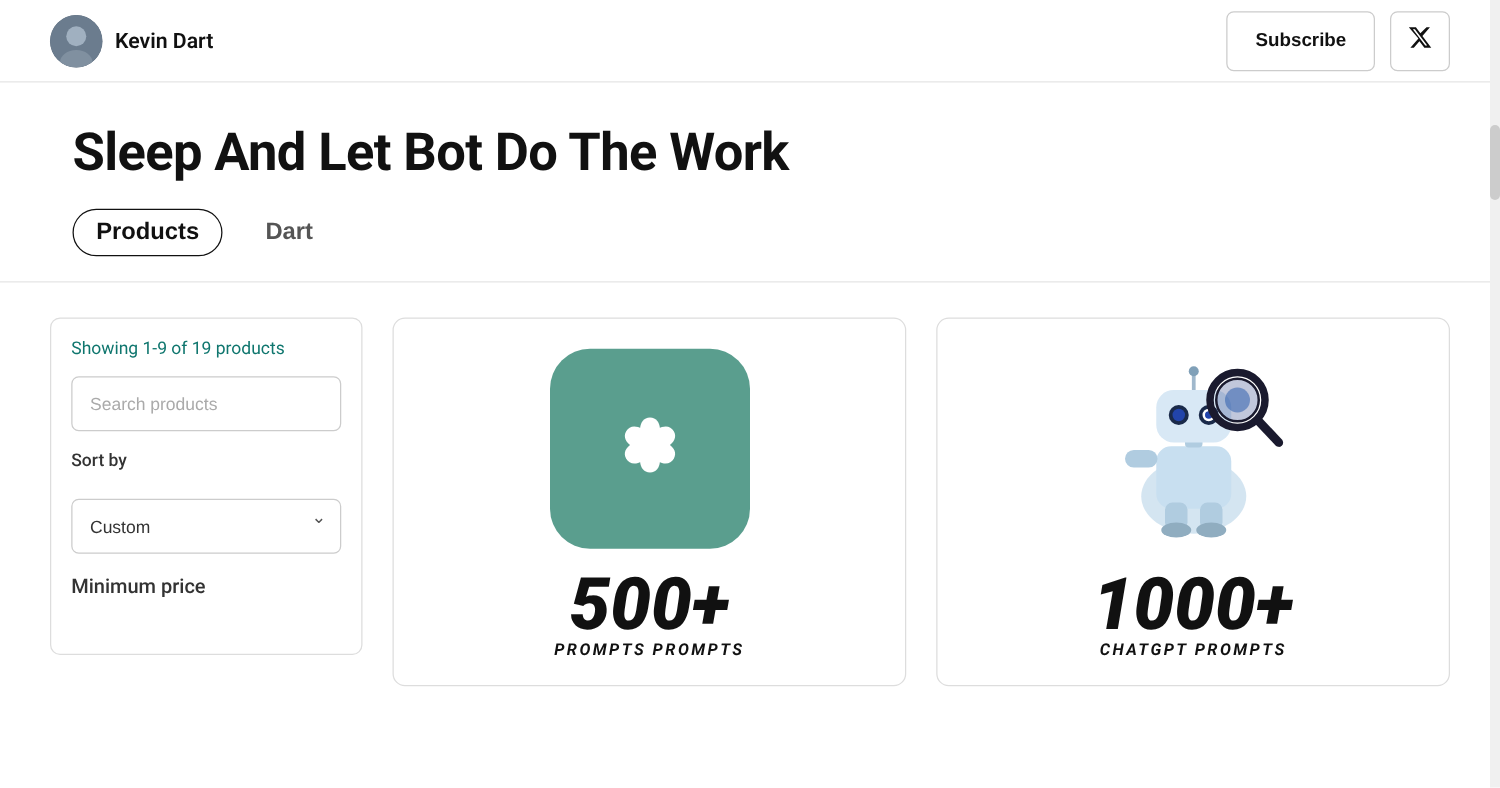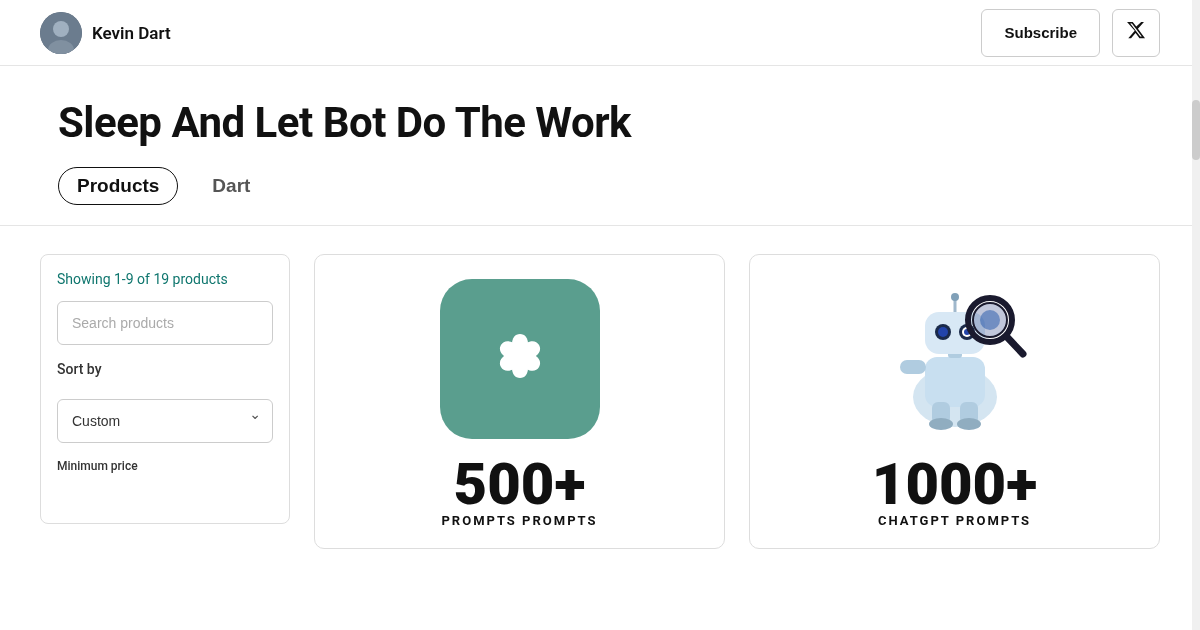--- a/index.html
+++ b/index.html
@@ -241,41 +241,42 @@
       position: absolute;
       right: 12px;
       top: 50%;
       transform: translateY(-50%);
       pointer-events: none;
       font-size: 14px;
       color: #555;
     }
 
     .min-price-label {
-      font-size: 12px;
+      font-size: 16px;
       color: #333;
       font-weight: 500;
     }
 
     
     .products-area {
       display: flex;
       gap: 24px;
       flex: 1;
     }
 
     .product-card {
       flex: 1;
       border: 1.5px solid #ddd;
       border-radius: 10px;
       overflow: hidden;
       display: flex;
       flex-direction: column;
       align-items: center;
       padding: 24px 4px 20px;
+      font-style: italic;
     }
 
     .product-image-area {
       width: 100%;
       display: flex;
       justify-content: center;
       margin-bottom: 16px;
     }
 
     

